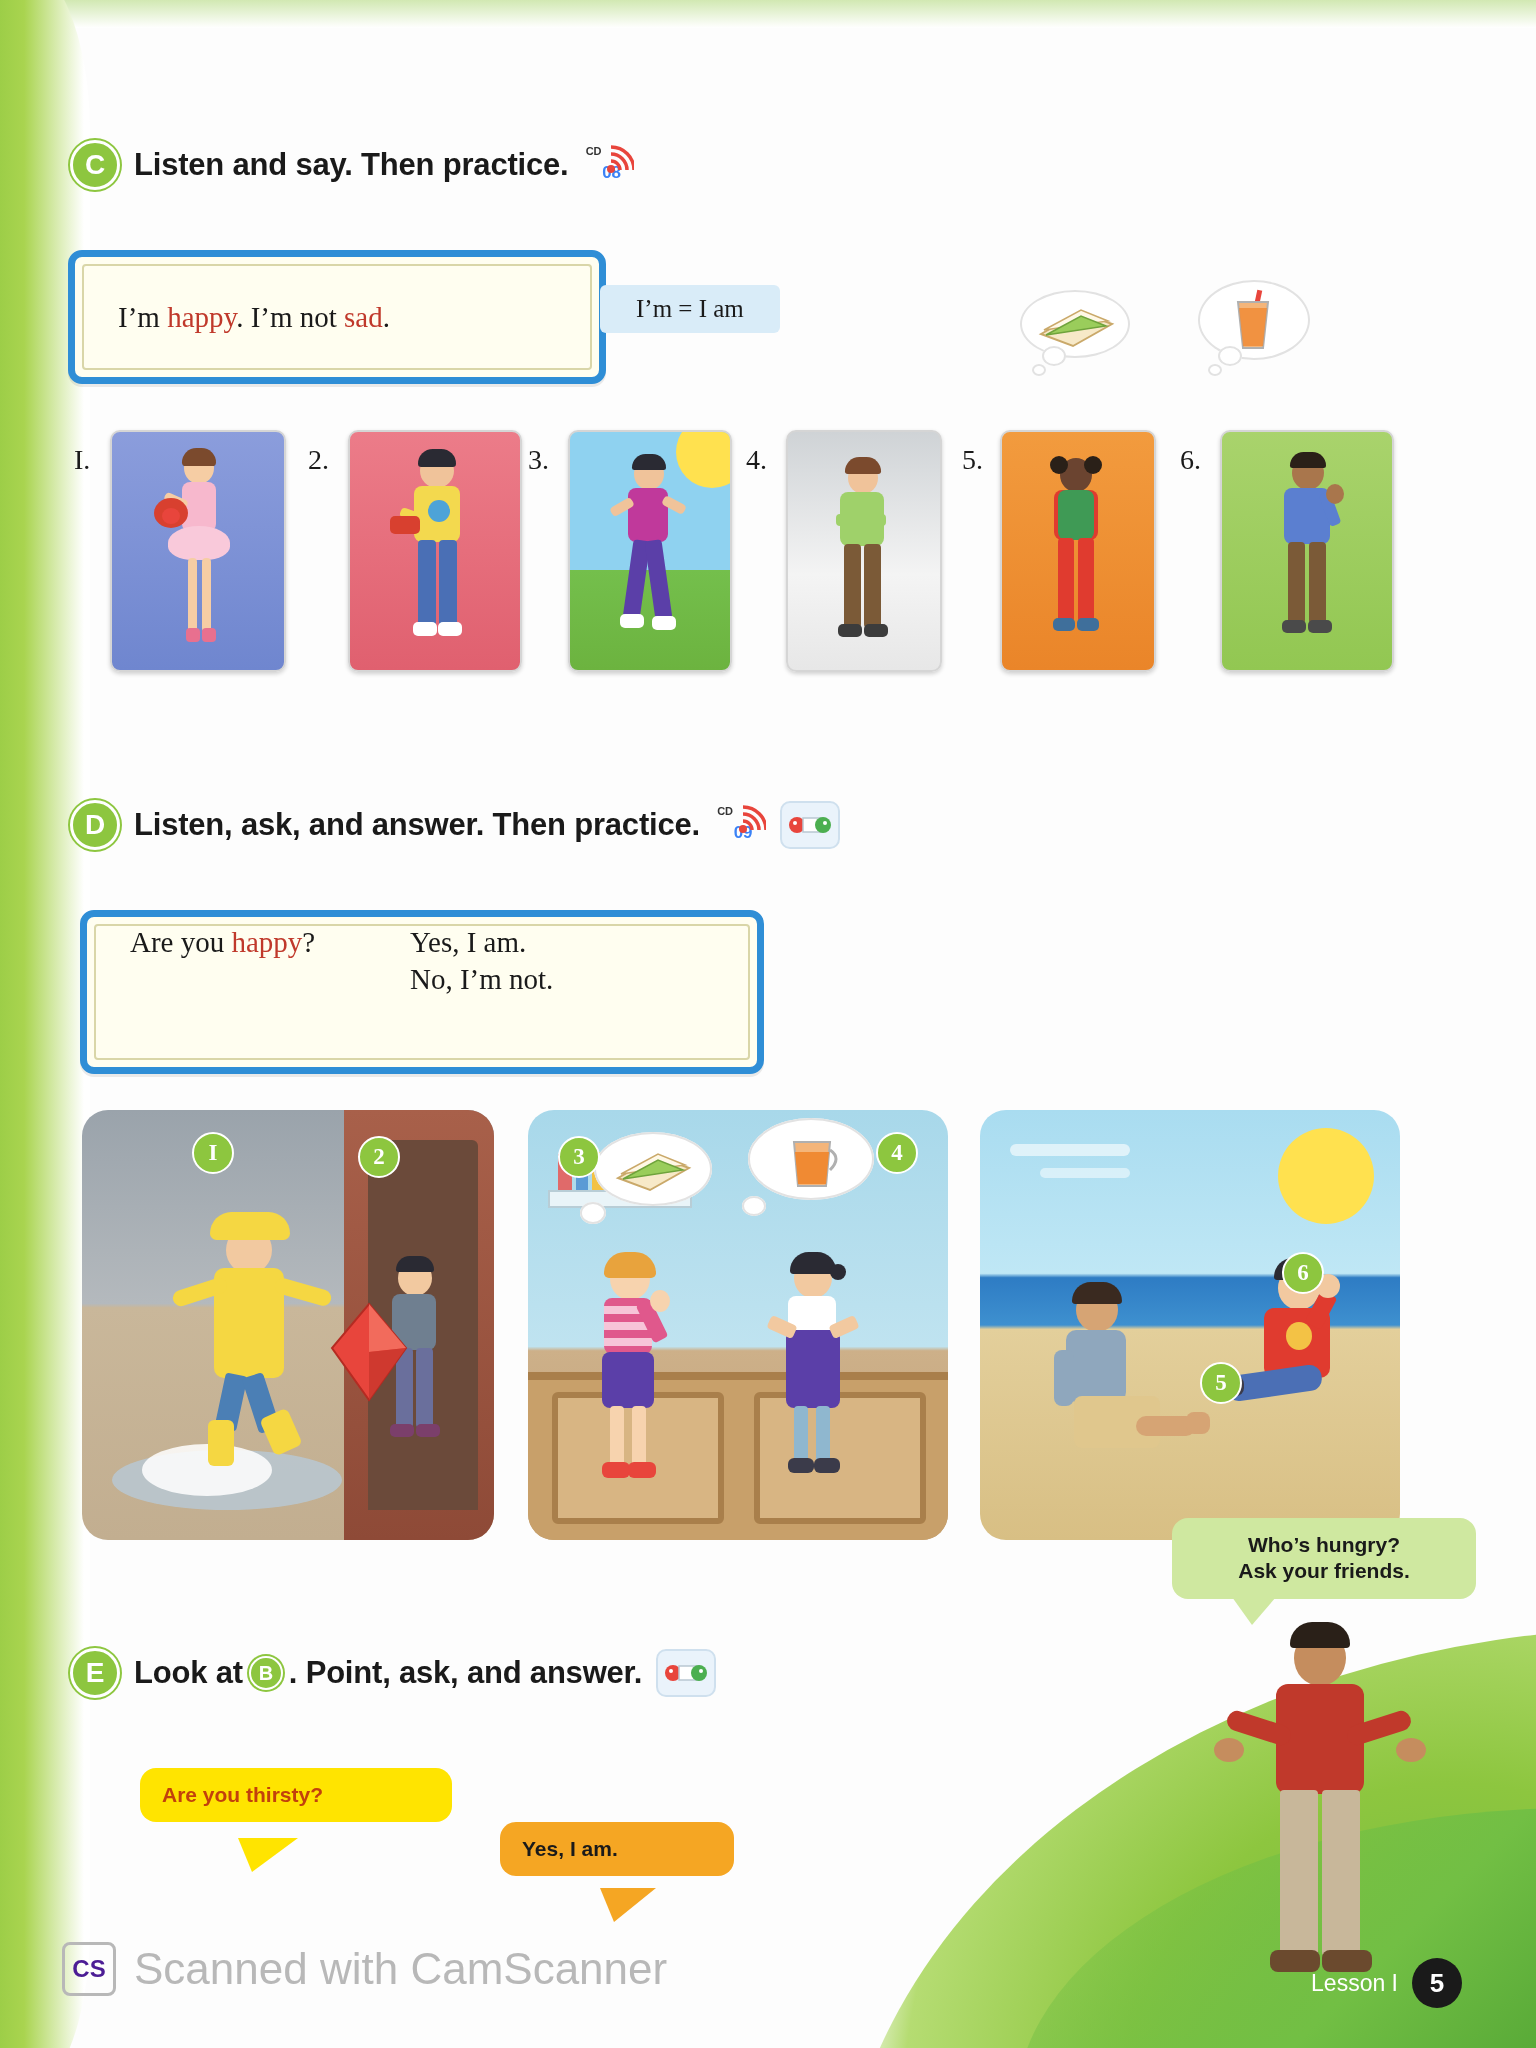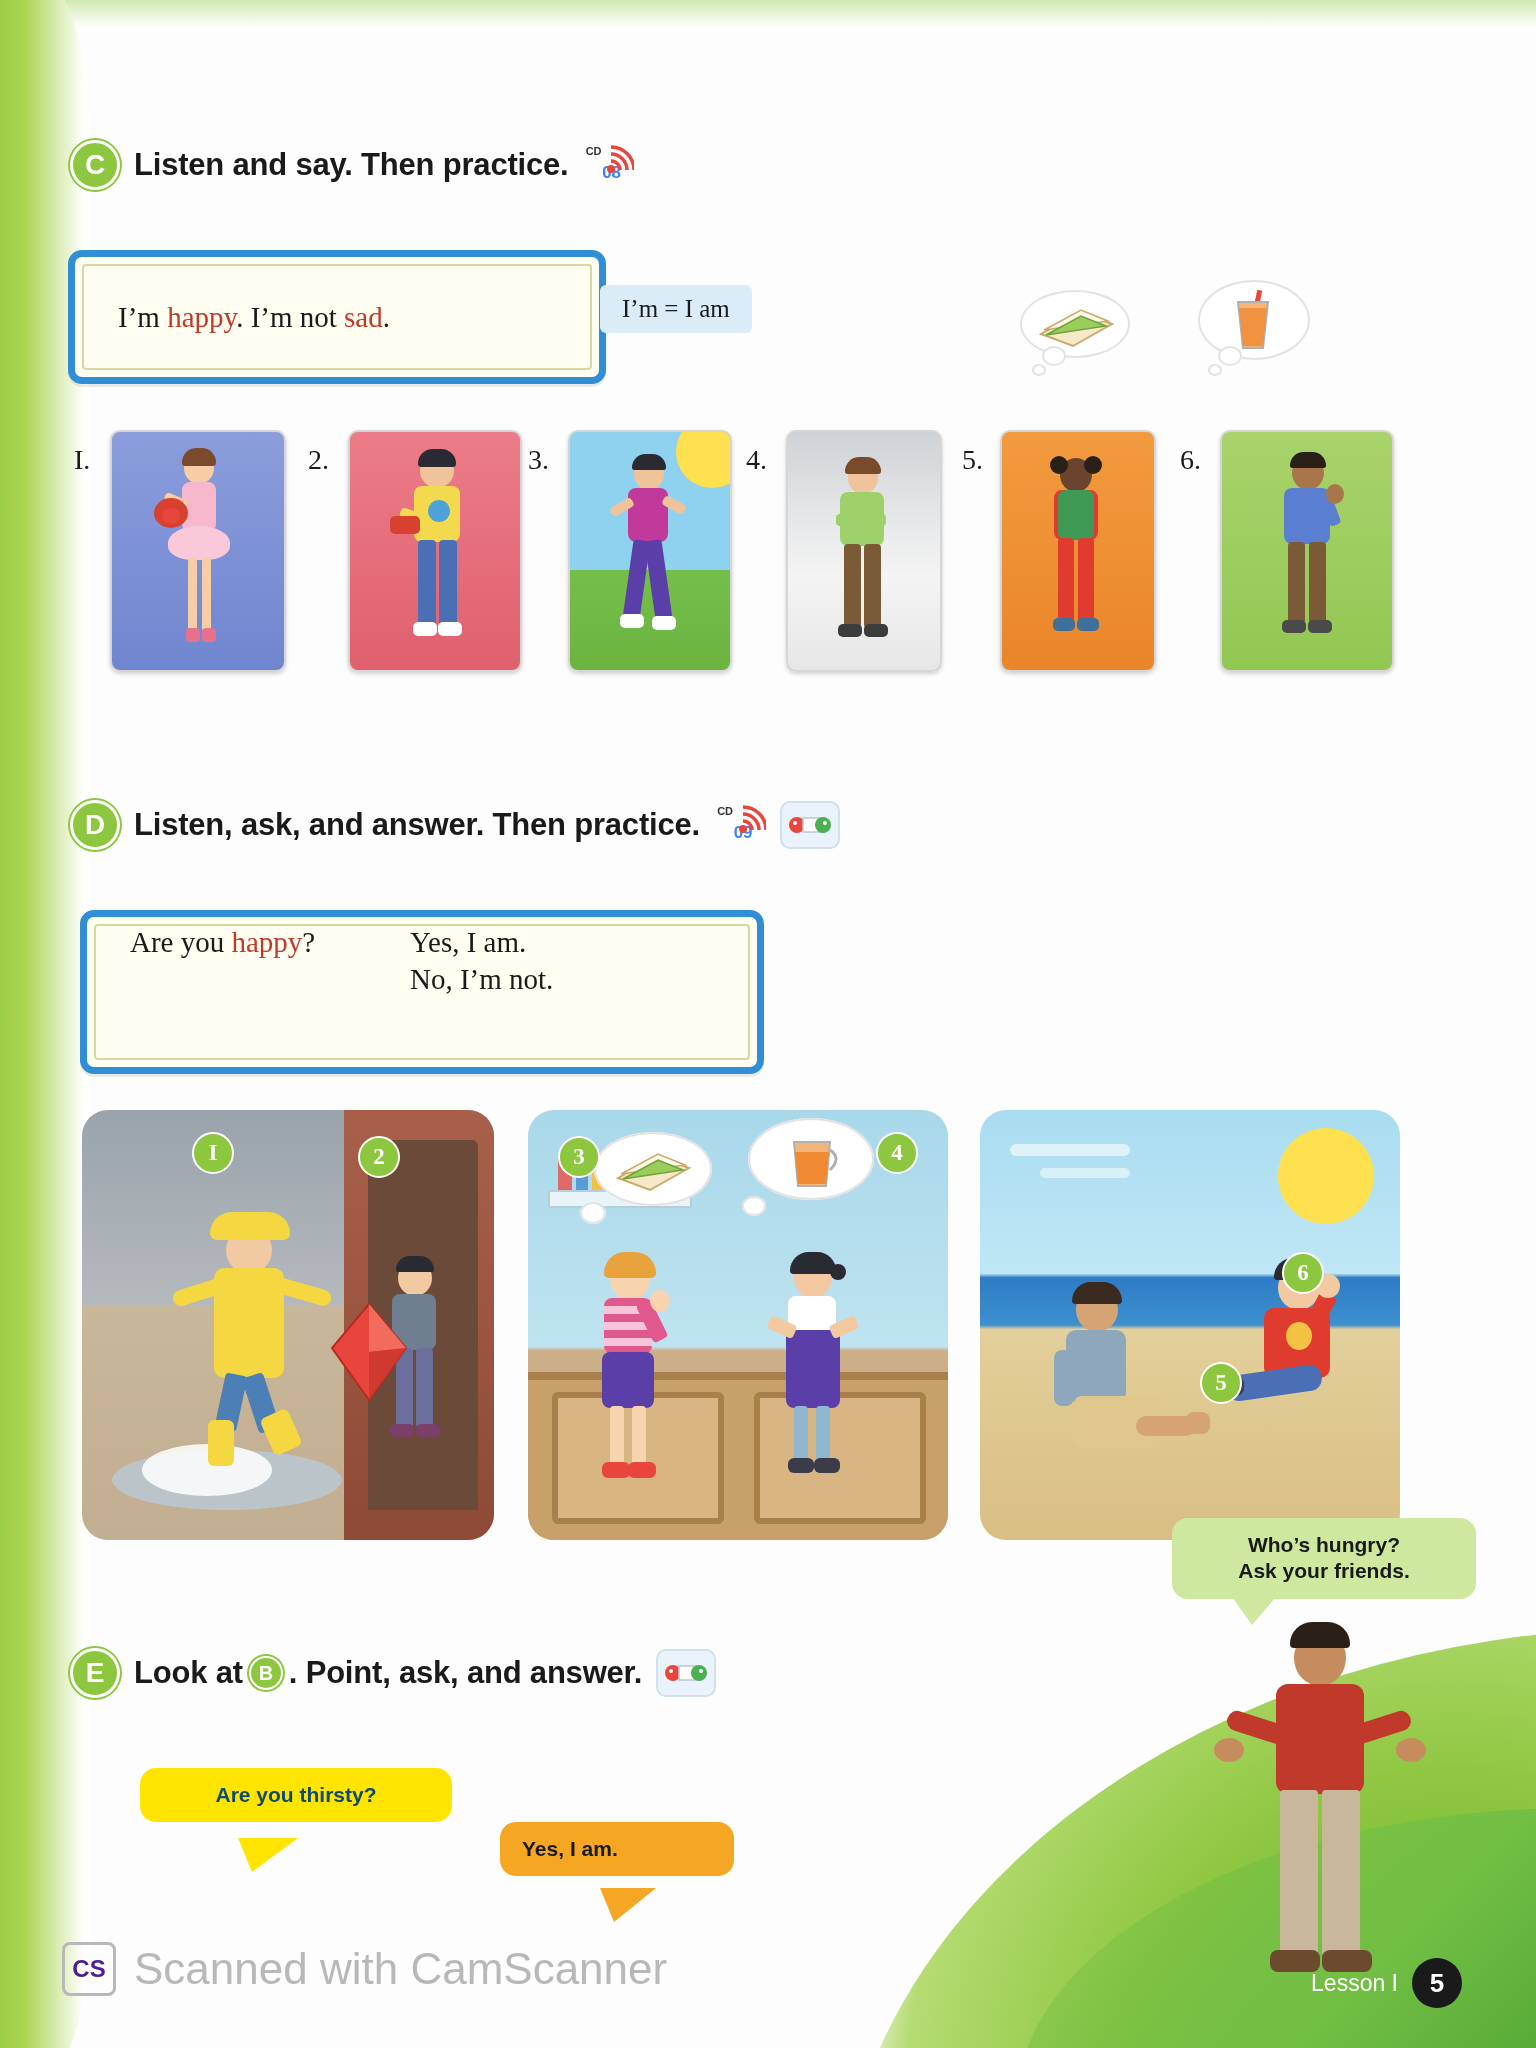--- a/index.html
+++ b/index.html
@@ -134,21 +134,21 @@
   }
   .model-text {
     font-size: 29px;
     font-family: "Liberation Serif", serif;
   }
   .hl-red { color: #c0392b; }
   .note-box {
     position: absolute;
     background: #d9ecf8;
     border-radius: 6px;
-    padding: 10px 22px;
+    padding: 10px 36px;
     font-size: 25px;
     font-family: "Liberation Serif", serif;
     color: #1a1a1a;
   }
 
   
   .card-row { position: absolute; }
   .num {
     position: absolute;
     font-size: 28px;
@@ -200,21 +200,21 @@
   .bubble {
     position: absolute;
     border-radius: 16px;
     padding: 14px 22px;
     font-size: 21px;
     font-weight: bold;
     line-height: 1.25;
     font-family: "Liberation Sans", sans-serif;
   }
   .bubble.green { background: #cfe8a0; color: #1a1a1a; }
-  .bubble.yellow { background: #ffe400; color: #0c4a6e; text-align: center; }
+  .bubble.yellow { background: #ffe400; color: #c2410c; }
   .bubble.orange { background: #f5a623; color: #1a1a1a; }
   .bubble .tail {
     position: absolute;
     width: 0; height: 0;
   }
 
   
   .footer {
     position: absolute;
     right: 74px; bottom: 40px;

